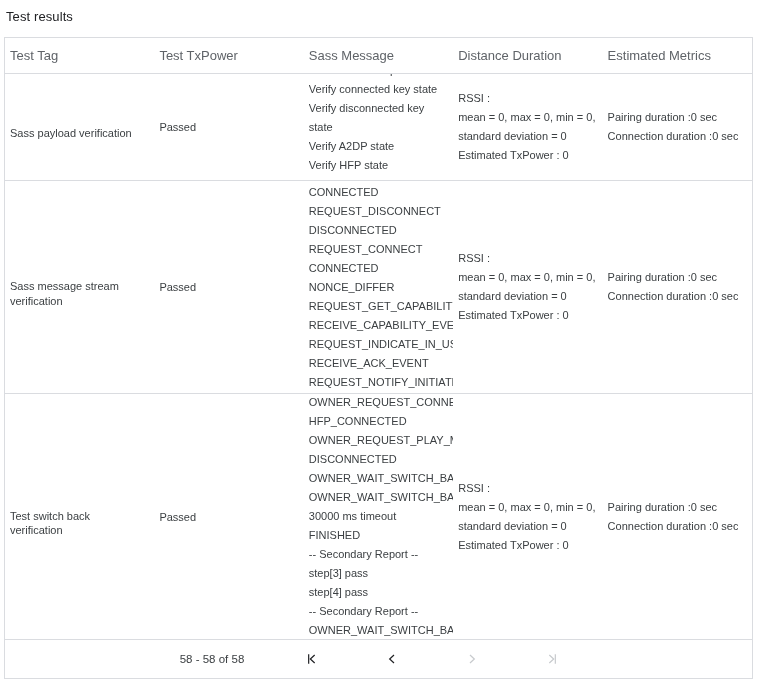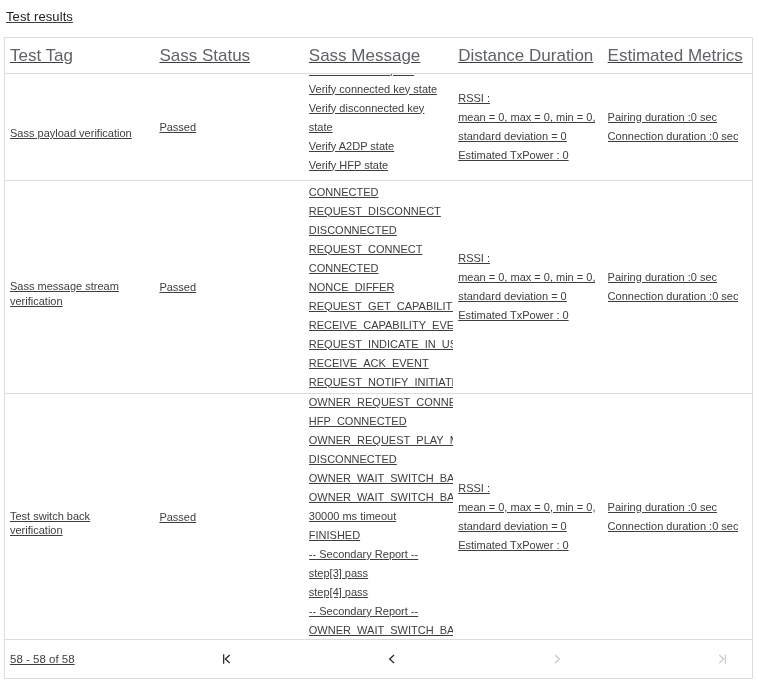--- a/index.html
+++ b/index.html
@@ -1,45 +1,45 @@
 <!DOCTYPE html>
 <html><head>
 <meta charset="utf-8">
 <style>
   html,body{margin:0;padding:0;background:#ffffff;width:757px;height:688px;overflow:hidden;
     font-family:"Liberation Sans","DejaVu Sans",sans-serif;color:#3c4043;}
-  .page{width:757px;height:688px;box-sizing:border-box;text-decoration:underline;}
+  .page{width:757px;height:688px;box-sizing:border-box;}
   .page-title{font-size:13px;font-weight:500;color:#202124;padding:9px 0 0 6px;letter-spacing:.1px;}
   .tbl{margin:13px 4px 0 4px;width:749px;box-sizing:border-box;border:1px solid #dadce0;
     display:grid;grid-template-columns:repeat(5,1fr);grid-template-rows:36px 107px 213px 246px 38px;}
   .cell{display:flex;align-items:center;box-sizing:border-box;padding-left:5px;overflow:hidden;
     border-bottom:1px solid #dadce0;font-size:11px;line-height:14px;}
-  .hdr{color:#5f6368;font-size:17px;}
+  .hdr{color:#5f6368;font-size:13px;}
   .lines{white-space:pre;overflow:hidden;line-height:19px;}
   .wrap{line-height:14.5px;padding-right:10px;margin-top:13px;}
-  .footer{grid-column:1 / -1;display:flex;align-items:center;justify-content:space-between;
+  .footer{grid-column:1 / -1;display:flex;align-items:center;justify-content:center;
     gap:56px;padding-right:18px;border-bottom:none;box-sizing:border-box;}
   .range-label{font-size:11.5px;color:#3c4043;}
   .pg-btn{width:24px;height:24px;display:flex;align-items:center;justify-content:center;
     background:none;border:none;padding:0;cursor:pointer;}
   .pg-btn svg{display:block;}
   .pg-btn .stroke{fill:none;stroke:#202124;stroke-width:1.8;stroke-linecap:butt;}
   .pg-btn.disabled .stroke{stroke:#c7cacd;}
 </style>
 </head>
 <body>
 
 <div class="page">
 
   <div class="page-title">Test results</div>
 
   <div class="tbl">
 
     <div class="cell hdr">Test Tag</div>
-    <div class="cell hdr">Sass Status</div>
+    <div class="cell hdr">Test TxPower</div>
     <div class="cell hdr">Sass Message</div>
     <div class="cell hdr">Distance Duration</div>
     <div class="cell hdr">Estimated Metrics</div>
 
     <div class="cell">
       <div class="wrap">Sass payload verification</div>
     </div>
     <div class="cell">
       <div>Passed</div>
     </div>

